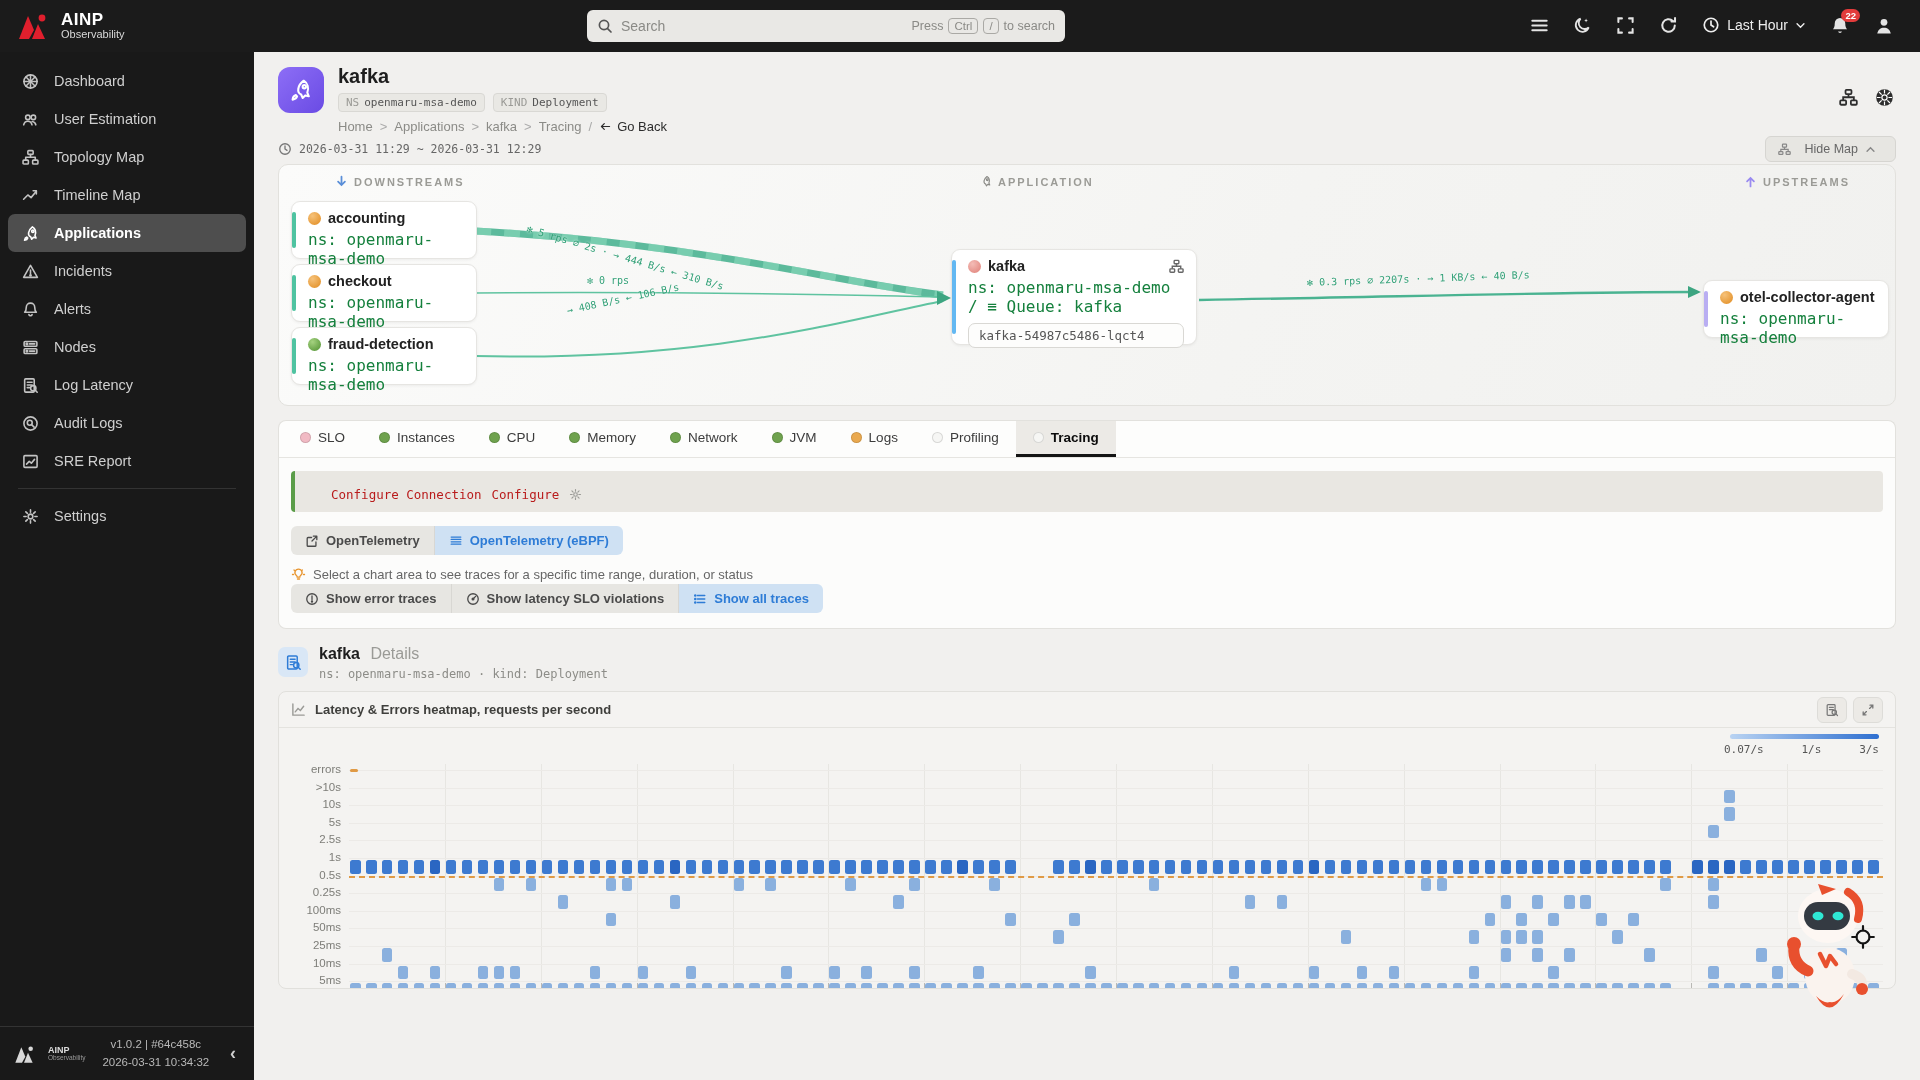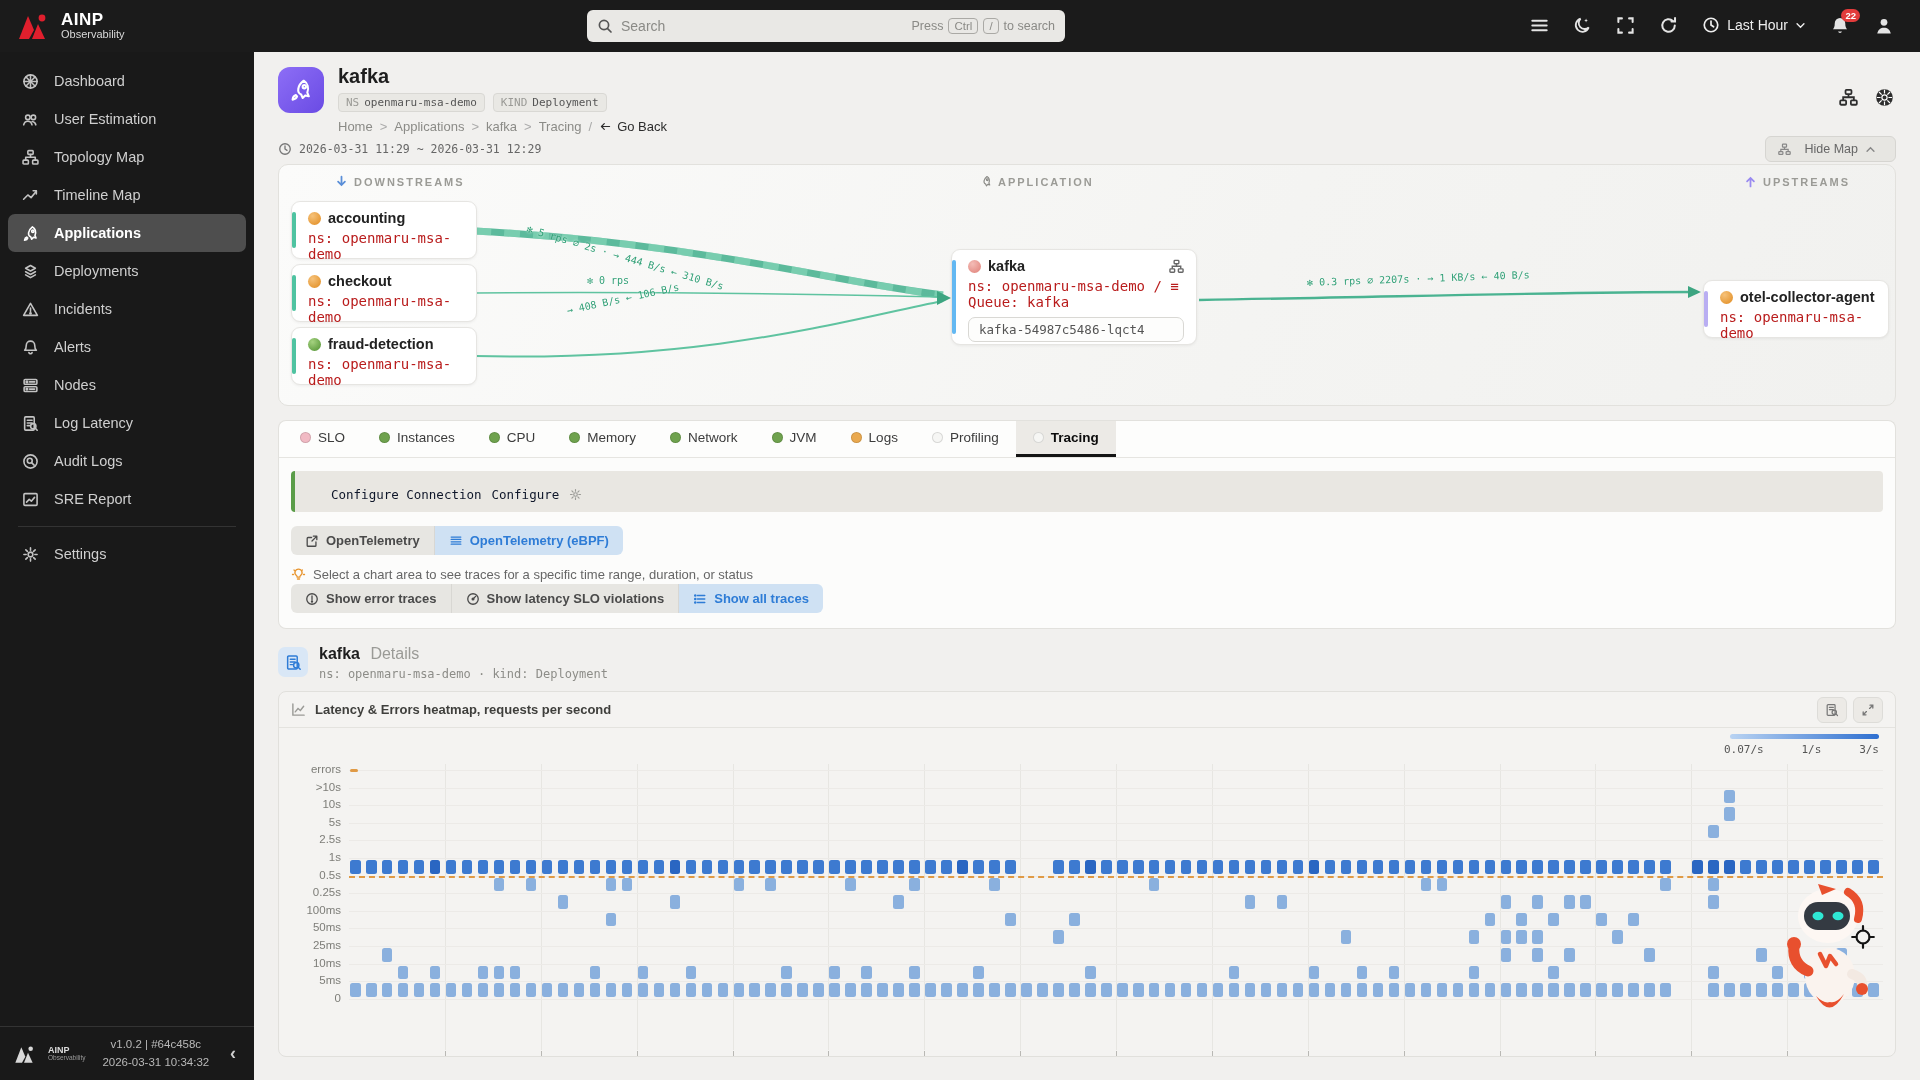--- a/index.html
+++ b/index.html
@@ -90,21 +90,21 @@
   #mh-app  { left:700px; } #mh-app .icn { color:#8a8a86; }
   #mh-up   { left:1465px; } #mh-up .icn { color:#9a8bf0; }
   .map-svg { position:absolute; inset:0; width:100%; height:100%; }
   .node-card { position:absolute; background:#fff; border:1px solid #e6e5e2; border-radius:9px;
     box-shadow:0 1px 3px rgba(0,0,0,.06); cursor:pointer; }
   .node-accent { position:absolute; left:0; top:10px; bottom:10px; width:4px; border-radius:3px; }
   .node-body { padding:8px 12px 6px 16px; }
   .node-row1 { display:flex; align-items:center; gap:7px; }
   .node-dot { width:13px; height:13px; border-radius:50%; flex:none; }
   .node-name { font-size:14.5px; font-weight:bold; color:#222; }
-  .node-sub { font-size:14px; color:#b91c1c; margin-top:4px; font-family:"DejaVu Sans Mono",monospace; }
+  .node-sub { font-size:16px; color:#15803d; margin-top:4px; font-family:"DejaVu Sans Mono",monospace; }
   .node-topo { margin-left:auto; width:15px; height:15px; color:#666; }
   .pod-chip { margin:7px 0 2px; border:1px solid #d9d8d4; border-radius:7px; padding:4px 10px;
     font-size:12.5px; color:#555; font-family:"DejaVu Sans Mono",monospace; background:#fdfdfc; }
   .edge-label { position:absolute; font-family:"DejaVu Sans Mono",monospace; font-size:10px; color:#33a178;
     white-space:nowrap; text-shadow:0 0 3px #fff; }
 
   
   .tabs { margin:14px 24px 0; background:#fdfdfc; border:1px solid #e2e1dd; border-bottom:1px solid #e6e5e1;
     border-radius:8px 8px 0 0; height:38px; display:flex; align-items:stretch; padding-left:4px; }
   .tab { display:flex; align-items:center; gap:7px; padding:0 17px; font-size:13.5px; color:#3c3c3c;
@@ -116,21 +116,21 @@
   .content-card { margin:0 24px; background:#fcfcfb; border:1px solid #e2e1dd; border-top:none;
     border-radius:0 0 8px 8px; padding:13px 12px 15px; }
   .status-box { background:#e9e7e2; border-left:4px solid #5a9c48; border-radius:4px; padding:9px 14px 10px; }
   .status-r1 { display:flex; align-items:center; gap:9px; }
   .status-dot { width:13px; height:13px; border-radius:50%; }
   .status-title { font-size:14.5px; font-weight:bold; color:#1e1e1e; }
   .ok-badge { background:#ddecd2; color:#3f7a2c; font-size:10px; font-weight:bold; border-radius:3px;
     padding:2px 5px; font-family:"DejaVu Sans Mono",monospace; }
   .status-text { font-size:13px; color:#555; }
   .status-r2 { margin-top:7px; padding-left:22px; display:flex; align-items:center; gap:10px;
-    font-size:12.5px; color:#0f172a; font-family:"DejaVu Sans Mono",monospace; }
+    font-size:12.5px; color:#b91c1c; font-family:"DejaVu Sans Mono",monospace; }
   .status-r2 .icn { width:13px; height:13px; color:#9a9a96; cursor:pointer; }
   .cfg-link { cursor:pointer; }
 
   .seg-group { display:inline-flex; margin-top:14px; border-radius:6px; overflow:hidden; }
   .seg-btn { display:flex; align-items:center; gap:7px; padding:7px 14px; font-size:13px; font-weight:bold;
     background:#e7e6e2; color:#4a4a4a; border-right:1px solid #d8d7d3; cursor:pointer; }
   .seg-btn:last-child { border-right:none; }
   .seg-btn .icn { width:14px; height:14px; }
   .seg-btn.active { background:#cfe1f3; color:#2e7cd6; }
   .tip-row { display:flex; align-items:center; gap:7px; margin-top:12px; font-size:13px; color:#666; }
@@ -142,21 +142,21 @@
   .details-tile { width:30px; height:30px; border-radius:7px; background:#d9e7f6; display:flex;
     align-items:center; justify-content:center; margin-top:2px; }
   .details-tile .icn { width:17px; height:17px; color:#2e7cd6; }
   .details-line1 { font-size:16px; }
   .details-name { font-weight:bold; color:#1e1e1e; }
   .details-suffix { color:#9a9a96; margin-left:6px; }
   .details-sub { font-size:12px; color:#8d8d88; margin-top:4px; font-family:"DejaVu Sans Mono",monospace; }
 
   
   .heatmap-card { margin:10px 24px 0; background:#f4f3f1; border:1px solid #e1e0dc; border-radius:8px;
-    height:366px; overflow:hidden; position:relative; }
+    height:298px; overflow:hidden; position:relative; }
   .hm-header { height:36px; display:flex; align-items:center; gap:9px; padding:0 12px;
     border-bottom:1px solid #e4e3df; }
   .hm-header .chart-ic { width:15px; height:15px; color:#9a9a96; }
   .hm-title { font-size:13px; font-weight:bold; color:#3f3f3c; }
   .hm-btns { margin-left:auto; display:flex; gap:6px; }
   .hm-btn { width:30px; height:26px; background:#eceae6; border:1px solid #dddcd8; border-radius:6px;
     display:flex; align-items:center; justify-content:center; color:#777; cursor:pointer; }
   .hm-btn .icn { width:14px; height:14px; }
   .hm-legend { position:absolute; right:16px; top:42px; width:155px; }
   .hm-legend-bar { height:5px; border-radius:3px; margin-left:6px; }
@@ -305,29 +305,20 @@
       </div>
       <div class="side-item active">
         <span class="icn ">
           <svg viewBox="0 0 16 16" fill="none" stroke="currentColor" stroke-width="1.5" stroke-linecap="round" stroke-linejoin="round">
             <path d="M9.8 1.8c2.6 1.6 3.6 4.8 2.4 8l1 2.4-2.4-.6-1.7 1.7-1-2.3C5 9.8 5.6 5 9.8 1.8Z"></path>
             <circle cx="10.2" cy="5.8" r="1.1"></circle>
             <path d="M4.6 11.4c-1.2.3-2 1.5-2.2 3 1.5-.2 2.7-1 3-2.2"></path>
           </svg>
         </span>
         <span>Applications</span>
-      </div>
-      <div class="side-item">
-        <span class="icn ">
-          <svg viewBox="0 0 16 16" fill="none" stroke="currentColor" stroke-width="1.5" stroke-linecap="round" stroke-linejoin="round">
-            <path d="M8 2.3 12.6 4.9 8 7.5 3.4 4.9Z"></path>
-            <path d="M3.4 8.2 8 10.8l4.6-2.6M3.4 11.2 8 13.8l4.6-2.6"></path>
-          </svg>
-        </span>
-        <span>Deployments</span>
       </div>
       <div class="side-item">
         <span class="icn ">
           <svg viewBox="0 0 16 16" fill="none" stroke="currentColor" stroke-width="1.5" stroke-linecap="round" stroke-linejoin="round">
             <path d="M8 2.2 14.5 13.5H1.5Z"></path>
             <path d="M8 6.6v3.2"></path>
             <circle cx="8" cy="11.7" r=".6" fill="currentColor"></circle>
           </svg>
         </span>
         <span>Incidents</span>

